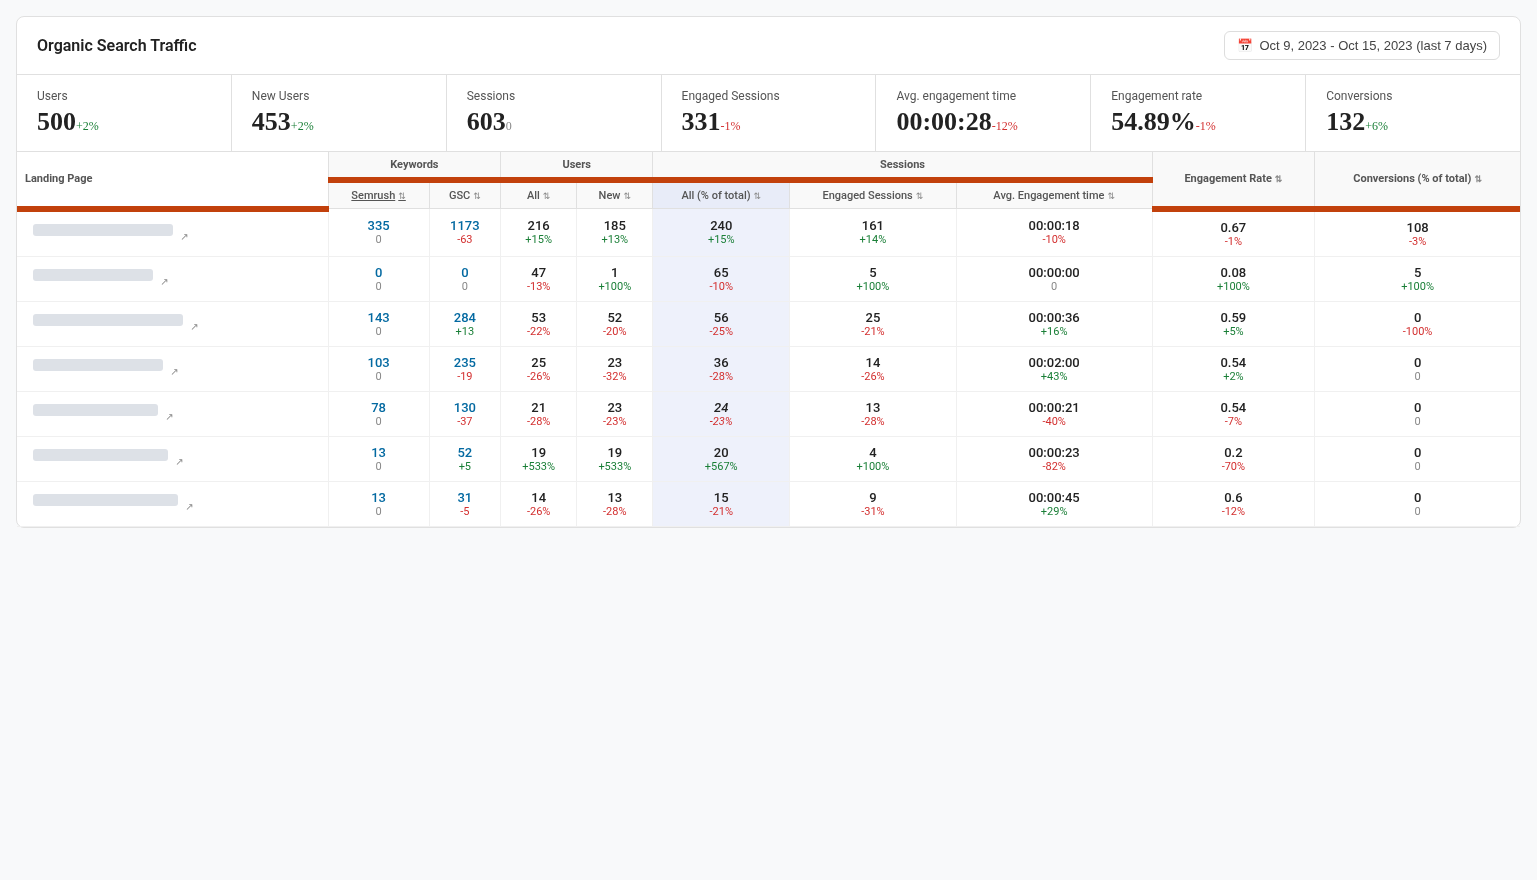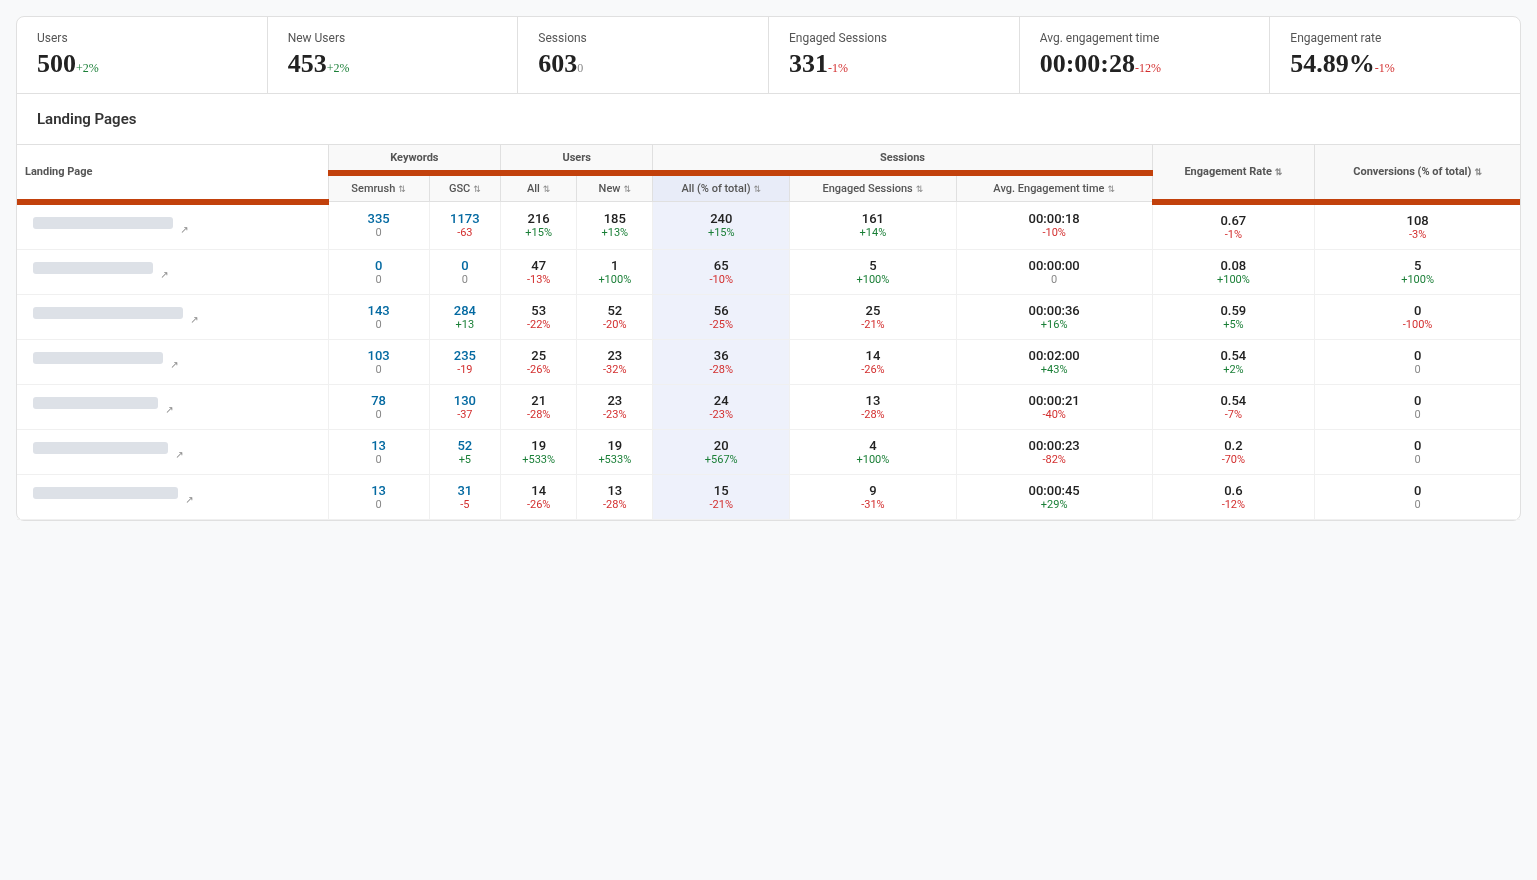--- a/index.html
+++ b/index.html
@@ -48,20 +48,27 @@
 
     .cell-main { font-size: 13px; color: #222; font-weight: 500; }
     .cell-sub { font-size: 11px; }
     .link-blue { color: #0369a1; cursor: pointer; }
   </style>
 </head>
 <body>
 
 <div class="page-container">
 
+  <div class="page-header">
+    <span class="page-title">Organic Search Traffic</span>
+    <button class="date-range">
+      <span class="date-icon">📅</span>
+      <span>Oct 9, 2023 - Oct 15, 2023 (last 7 days)</span>
+    </button>
+  </div>
 
   <div class="stats-bar" id="stats-bar">
       <div class="stat-item">
       <div class="stat-label">Users</div>
       <div class="stat-value-row">
         <span class="stat-value">500</span>
         <span class="stat-change pos">+2%</span>
       </div>
     </div>
       <div class="stat-item">
@@ -92,41 +99,47 @@
         <span class="stat-change neg">-12%</span>
       </div>
     </div>
       <div class="stat-item">
       <div class="stat-label">Engagement rate</div>
       <div class="stat-value-row">
         <span class="stat-value">54.89%</span>
         <span class="stat-change neg">-1%</span>
       </div>
     </div>
-    </div>
-
-  <div class="section-title">Landing Pages</div>
+      <div class="stat-item">
+      <div class="stat-label">Conversions</div>
+      <div class="stat-value-row">
+        <span class="stat-value">132</span>
+        <span class="stat-change pos">+6%</span>
+      </div>
+    </div>
+    </div>
+
 
   <div class="table-wrapper">
     <table>
       <thead>
         <tr class="header-group">
           <th rowspan="2" class="th-left" style="min-width:220px; background:#fff;">Landing Page</th>
           <th colspan="2" style="border-left:1px solid #e0e0e0;">Keywords</th>
           <th colspan="2" style="border-left:1px solid #e0e0e0;">Users</th>
           <th colspan="3" style="border-left:1px solid #e0e0e0;">Sessions</th>
           <th rowspan="2" style="min-width:100px; border-left:1px solid #e0e0e0;">
             <div class="th-sort">Engagement Rate <span class="sort-icon">⇅</span></div>
           </th>
           <th rowspan="2" style="min-width:110px; border-left:1px solid #e0e0e0;">
             <div class="th-sort">Conversions (% of total) <span class="sort-icon">⇅</span></div>
           </th>
         </tr>
         <tr>
-          <th style="border-left:1px solid #e0e0e0;">
+          <th style="border-left:1px solid #e0e0e0;text-decoration:underline;">
             <div class="th-sort">Semrush <span class="sort-icon">⇅</span></div>
           </th>
           <th>
             <div class="th-sort">GSC <span class="sort-icon">⇅</span></div>
           </th>
           <th style="border-left:1px solid #e0e0e0;margin-left:47px;">
             <div class="th-sort">All <span class="sort-icon">⇅</span></div>
           </th>
           <th>
             <div class="th-sort">New <span class="sort-icon">⇅</span></div>
@@ -325,21 +338,21 @@
         <div class="cell-sub neg">-37</div>
       </td>
       <td>
         <div class="cell-main">21</div>
         <div class="cell-sub neg">-28%</div>
       </td>
       <td>
         <div class="cell-main">23</div>
         <div class="cell-sub neg">-23%</div>
       </td>
-      <td style="background:#eef1fb;">
+      <td style="background:#eef1fb;font-style:italic;">
         <div class="cell-main">24</div>
         <div class="cell-sub neg">-23%</div>
       </td>
       <td>
         <div class="cell-main">13</div>
         <div class="cell-sub neg">-28%</div>
       </td>
       <td>
         <div class="cell-main">00:00:21</div>
         <div class="cell-sub neg">-40%</div>

